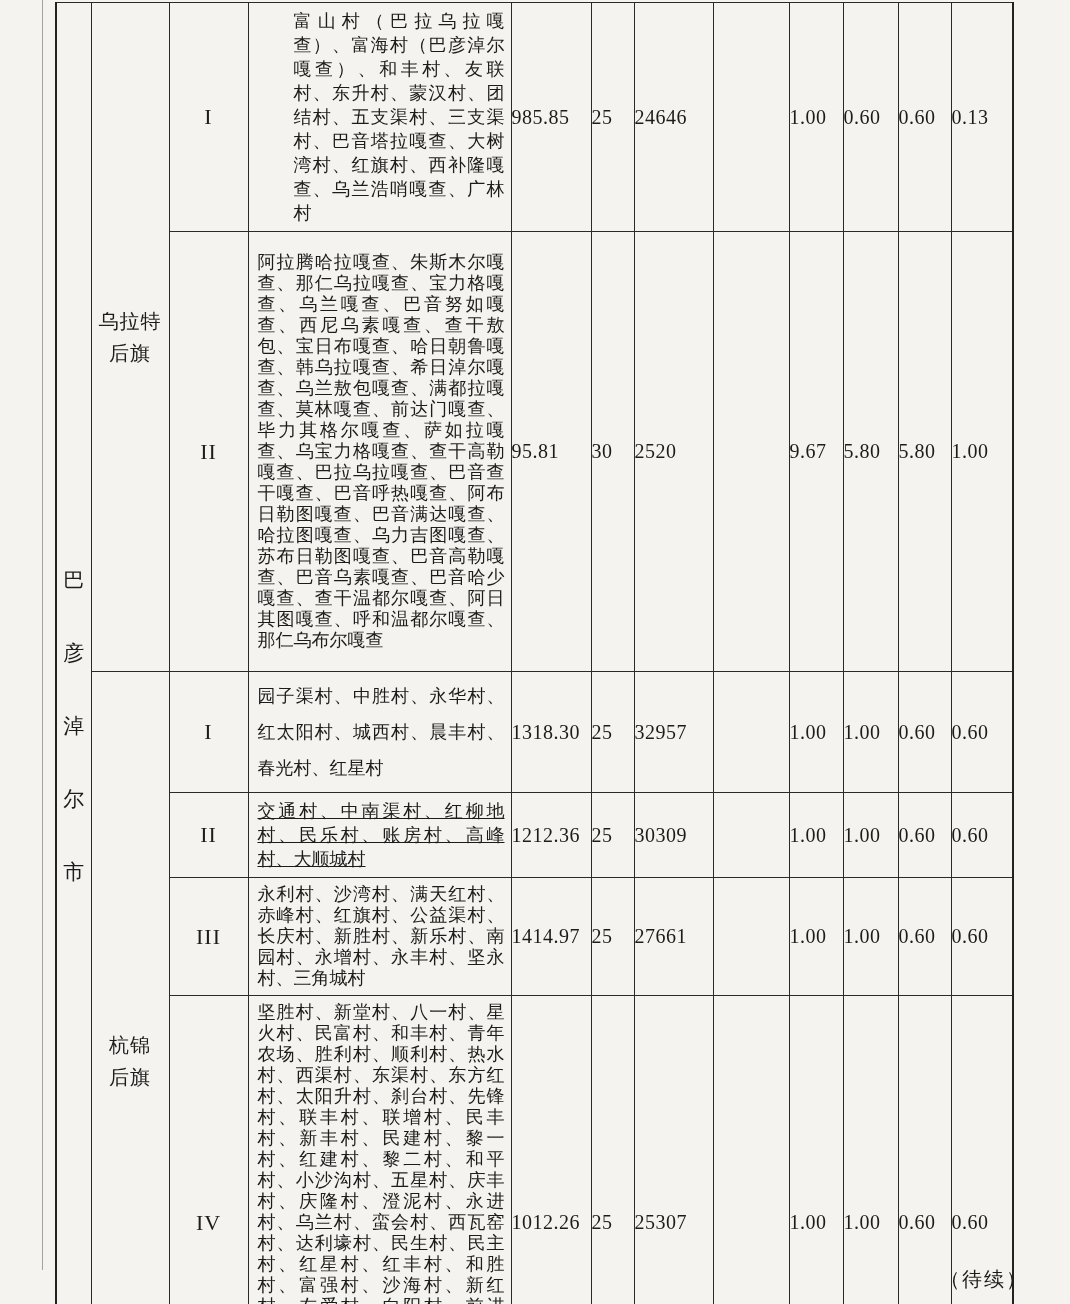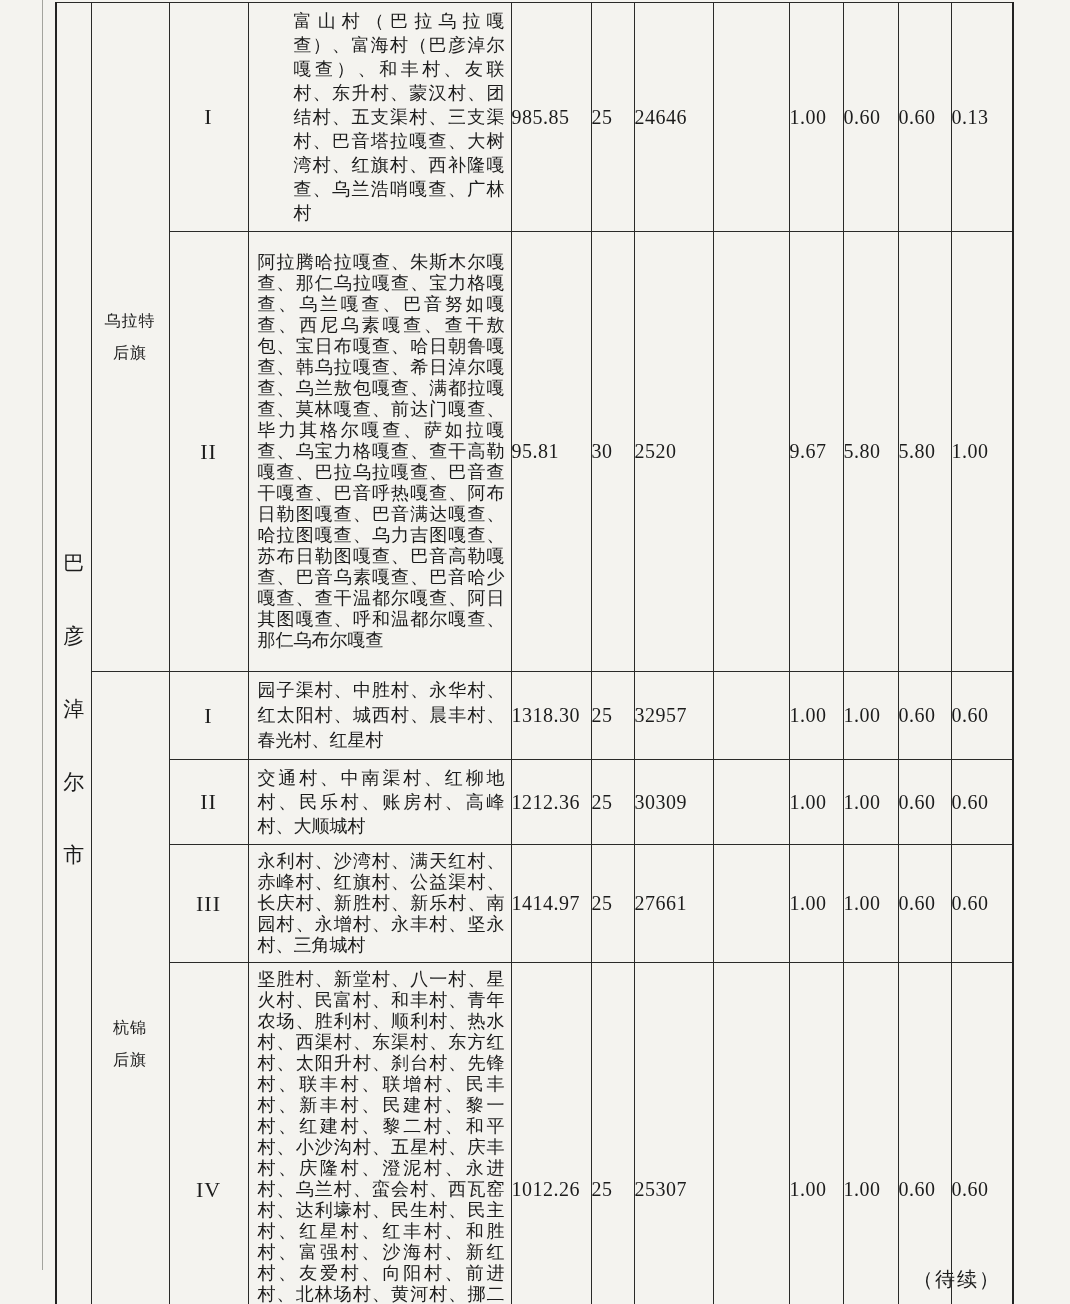--- a/index.html
+++ b/index.html
@@ -41,54 +41,54 @@
   tr.r6{height:379px;}
 
   td.city{text-align:center;}
   .city-label{
     display:flex;flex-direction:column;align-items:center;justify-content:center;
     gap:52px;font-size:21px;line-height:1;
   }
   td.banner{text-align:center;}
   .banner-label{
     display:inline-block;text-align:center;
-    font-size:16px;line-height:32px;letter-spacing:1px;
+    font-size:20px;line-height:32px;letter-spacing:1px;
   }
   .banner-label.w3{width:66px;}
   .banner-label.w2{width:46px;}
 
   td.grade{
     text-align:center;
     font-size:22px;
     letter-spacing:1px;
     font-family:"Liberation Serif","DejaVu Serif",serif;
   }
   td.villages{
     padding:6px 6px 6px 9px;
     font-size:18px;
     text-align:justify;
     text-justify:inter-ideograph;
   }
   td.villages div{width:100%;}
   tr.r1 td.villages{line-height:24px;padding-left:45px;}
   tr.r2 td.villages{line-height:21px;}
-  tr.r3 td.villages{line-height:25px;}
-  tr.r4 td.villages{line-height:24px;}
+  tr.r3 td.villages{line-height:36px;}
+  tr.r4 td.villages{line-height:24px;text-decoration:underline;}
   tr.r5 td.villages{line-height:21px;}
   tr.r6 td.villages{line-height:21px;}
 
   td.num{
     text-align:left;
     font-size:20px;
     letter-spacing:.5px;
     white-space:nowrap;
   }
   .tbc{
     position:absolute;
-    top:1266px;right:69px;
+    top:1266px;right:42px;
     font-size:20px;letter-spacing:2px;
     color:#1c1c1c;
   }
 </style>
 </head>
 <body>
 
 <div class="page">
   <div class="scan-line"></div>
 

